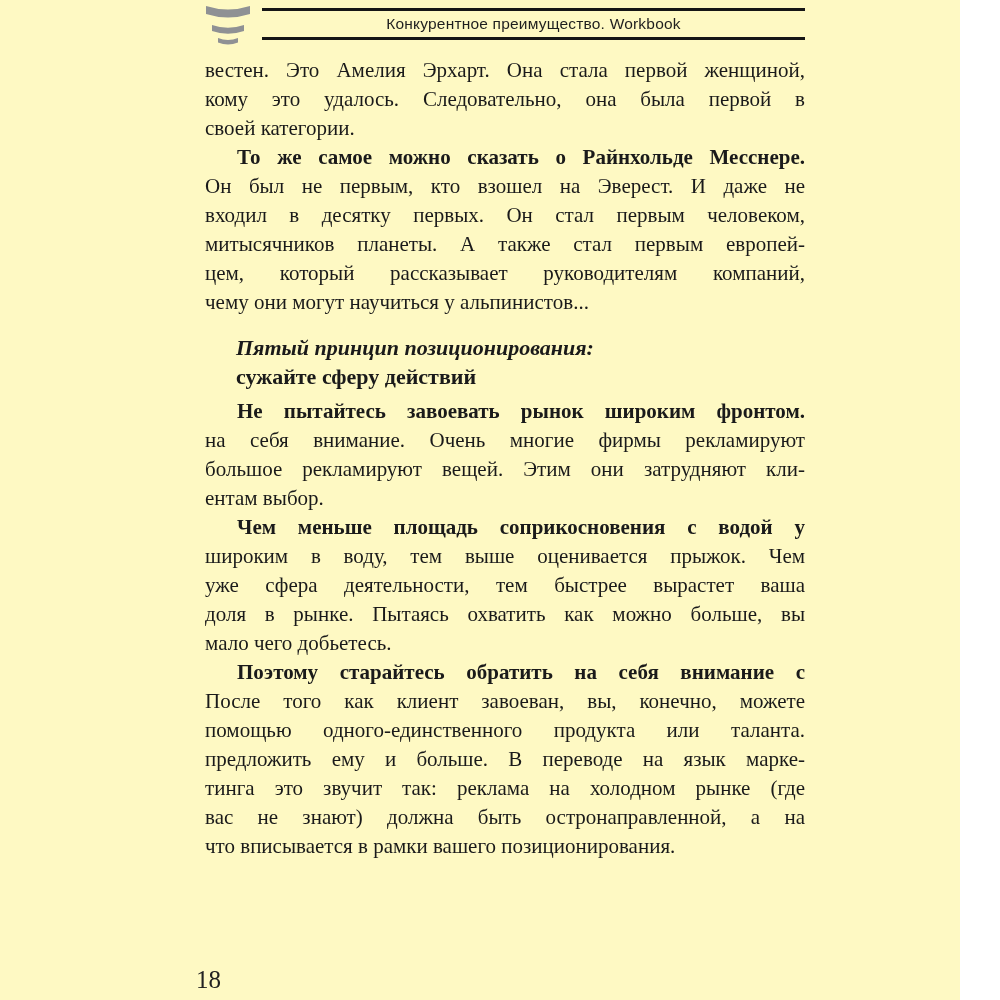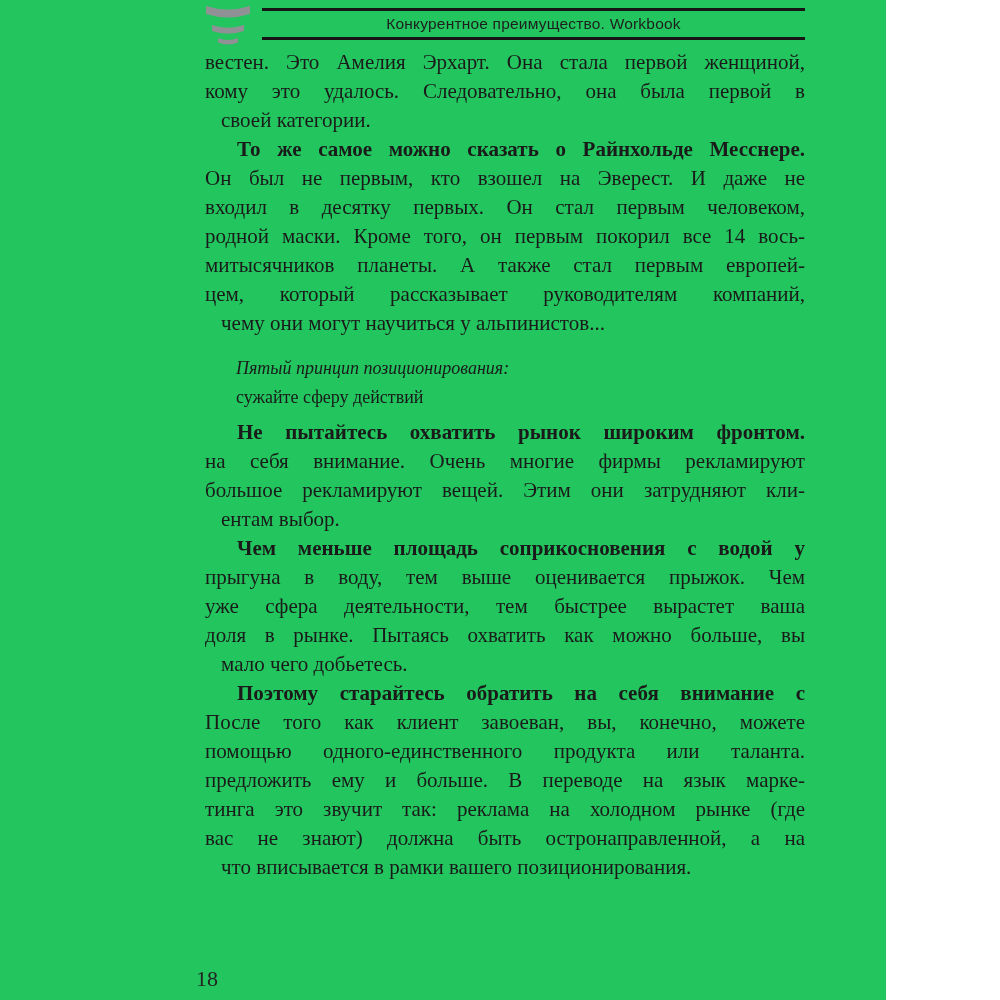--- a/index.html
+++ b/index.html
@@ -1,20 +1,20 @@
 <!DOCTYPE html>
 <html><head>
 <meta charset="utf-8">
 <style>
   html, body { margin: 0; padding: 0; background: #ffffff; }
   .page {
     position: relative;
-    width: 886px;
+    width: 960px;
     height: 1000px;
-    background: #22c55e;
+    background: #fef9c3;
     font-family: "Liberation Serif", serif;
     color: #1a1a1a;
     overflow: hidden;
   }
 
   
   .logo {
     position: absolute;
     left: 206px;
     top: 4px;
@@ -41,51 +41,51 @@
     font-size: 15.5px;
     letter-spacing: 0.2px;
     color: #1e1e1e;
     white-space: nowrap;
   }
 
   
   .body-text {
     position: absolute;
     left: 205px;
-    top: 48px;
+    top: 56px;
     width: 600px;
     font-size: 21px;
     line-height: 29px;
   }
   .paragraph { margin: 0; }
   .line {
     text-align: justify;
     text-align-last: justify;
   }
   .line.indent { padding-left: 32px; font-weight: bold; }
-  .line.end { text-align-last: left; margin-left: 16px; }
+  .line.end { text-align-last: left; }
 
   .heading {
     margin: 16px 0 6px 0;
     padding-left: 31px;
-    font-weight: 400;
-    font-size: 18px;
+    font-weight: 700;
+    font-size: 22px;
   }
   .heading .line {
     text-align: left;
     text-align-last: left;
   }
   .h-italic { font-style: italic; }
 
   
   .page-number {
     position: absolute;
     left: 196px;
     top: 966px;
-    font-size: 22px;
+    font-size: 25px;
     color: #222222;
   }
 </style>
 </head>
 <body>
 
 <div class="page">
 
   <header>
     <div class="logo">
@@ -104,38 +104,37 @@
     <div class="body-text" id="body-text">
         <div class="paragraph">
           <div class="line">вестен. Это Амелия Эрхарт. Она стала первой женщиной,</div>
           <div class="line">кому это удалось. Следовательно, она была первой в</div>
           <div class="line end">своей категории.</div>
         </div>
         <div class="paragraph">
           <div class="line indent">То же самое можно сказать о Райнхольде Месснере.</div>
           <div class="line">Он был не первым, кто взошел на Эверест. И даже не</div>
           <div class="line">входил в десятку первых. Он стал первым человеком,</div>
-          <div class="line">родной маски. Кроме того, он первым покорил все 14 вось-</div>
           <div class="line">митысячников планеты. А также стал первым европей-</div>
           <div class="line">цем, который рассказывает руководителям компаний,</div>
           <div class="line end">чему они могут научиться у альпинистов...</div>
         </div>
         <div class="heading">
           <div class="line h-italic">Пятый принцип позиционирования:</div>
           <div class="line">сужайте сферу действий</div>
         </div>
         <div class="paragraph">
-          <div class="line indent">Не пытайтесь охватить рынок широким фронтом.</div>
+          <div class="line indent">Не пытайтесь завоевать рынок широким фронтом.</div>
           <div class="line">на себя внимание. Очень многие фирмы рекламируют</div>
           <div class="line">большое рекламируют вещей. Этим они затрудняют кли-</div>
           <div class="line end">ентам выбор.</div>
         </div>
         <div class="paragraph">
           <div class="line indent">Чем меньше площадь соприкосновения с водой у</div>
-          <div class="line">прыгуна в воду, тем выше оценивается прыжок. Чем</div>
+          <div class="line">широким в воду, тем выше оценивается прыжок. Чем</div>
           <div class="line">уже сфера деятельности, тем быстрее вырастет ваша</div>
           <div class="line">доля в рынке. Пытаясь охватить как можно больше, вы</div>
           <div class="line end">мало чего добьетесь.</div>
         </div>
         <div class="paragraph">
           <div class="line indent">Поэтому старайтесь обратить на себя внимание с</div>
           <div class="line">После того как клиент завоеван, вы, конечно, можете</div>
           <div class="line">помощью одного-единственного продукта или таланта.</div>
           <div class="line">предложить ему и больше. В переводе на язык марке-</div>
           <div class="line">тинга это звучит так: реклама на холодном рынке (где</div>

